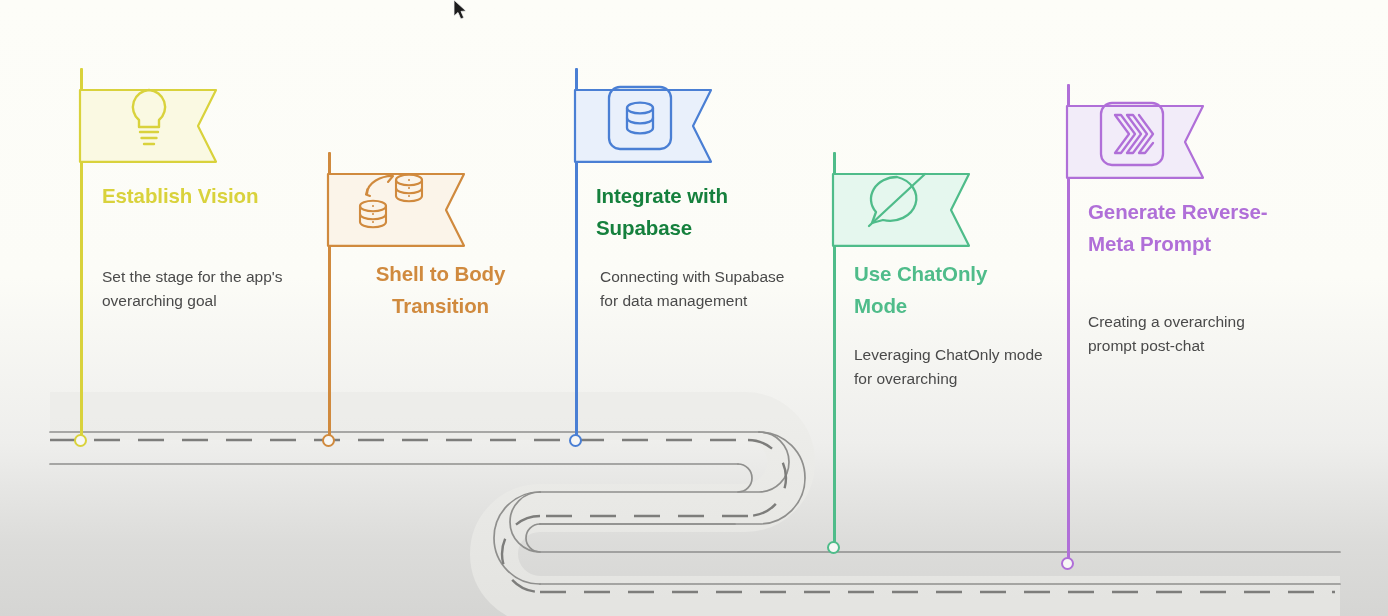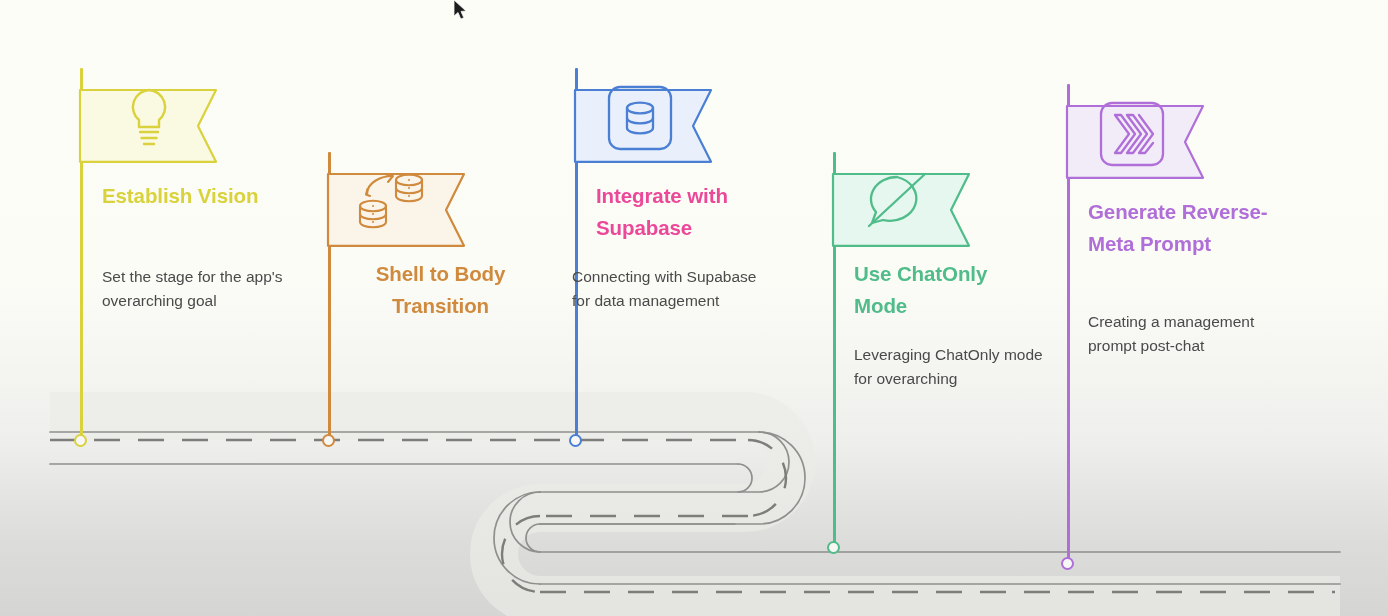--- a/index.html
+++ b/index.html
@@ -180,22 +180,22 @@
         <g fill="none" stroke="#4a7fd4" stroke-width="2.3" stroke-linecap="round" stroke-linejoin="round" transform="translate(36,19)">
           <rect x="0" y="0" width="62" height="62" rx="11"></rect>
           <g transform="translate(18,15)">
             <ellipse cx="13" cy="6" rx="13" ry="5.4"></ellipse>
             <path d="M0 6 V26 A13 5.4 0 0 0 26 26 V6"></path>
             <path d="M0 16 A13 5.4 0 0 0 26 16"></path>
           </g>
         </g>
       </svg>
     </div>
-    <div class="txt m-title" style="left:596px; top:180px; width:190px; color:#ec4899;">Integrate with Supabase</div>
-    <div class="txt m-desc" style="left:572px; top:265px; width:185px;">Connecting with Supabase for data management</div>
+    <div class="txt m-title" style="left:596px; top:180px; width:190px; color:#15803d;">Integrate with Supabase</div>
+    <div class="txt m-desc" style="left:600px; top:265px; width:185px;">Connecting with Supabase for data management</div>
   </div>
 
   <div class="milestone" style="left:12px; top:0; width:100%; height:100%;">
     <div class="pole" style="left:821px; top:152px; height:397px; background:#4fbc8a;"></div>
     <div class="node" style="left:815px; top:541px; border-color:#4fbc8a;"></div>
     <div class="flag" style="left:819px; top:152px;">
       <svg width="142" height="96" viewBox="0 0 142 96">
         <path d="M2 3 H138 L120 30 L138 57 H2 Z" transform="translate(0,18) scale(1,1.33)" fill="#e5f7ee" stroke="#4fbc8a" stroke-width="2.2" stroke-linejoin="round" vector-effect="non-scaling-stroke"></path>
         <g fill="none" stroke="#4fbc8a" stroke-width="2.3" stroke-linecap="round" stroke-linejoin="round" transform="translate(36,22)">
           <path d="M30 3 A26 22 0 1 1 16 46 L5 49 L9 38 A26 22 0 0 1 30 3 Z"></path>
@@ -215,20 +215,20 @@
         <path d="M2 3 H138 L120 30 L138 57 H2 Z" transform="translate(0,18) scale(1,1.33)" fill="#f2ecf9" stroke="#b06fd8" stroke-width="2.2" stroke-linejoin="round" vector-effect="non-scaling-stroke"></path>
         <g fill="none" stroke="#b06fd8" stroke-width="2.3" stroke-linecap="round" stroke-linejoin="round" transform="translate(36,19)">
           <rect x="0" y="0" width="62" height="62" rx="11"></rect>
           <path d="M14 12 L28 31 L14 50 L20 50 L34 31 L20 12 Z"></path>
           <path d="M26 12 L40 31 L26 50 L32 50 L46 31 L32 12 Z"></path>
           <path d="M38 12 L52 31 L38 50 L44 50 L52 40"></path>
         </g>
       </svg>
     </div>
     <div class="txt m-title" style="left:1088px; top:180px; width:195px; color:#b06fd8;">Generate Reverse-Meta Prompt</div>
-    <div class="txt m-desc" style="left:1088px; top:294px; width:195px;">Creating a management prompt post-chat</div>
+    <div class="txt m-desc" style="left:1088px; top:294px; width:195px;">Creating a overarching prompt post-chat</div>
   </div>
 
   <svg class="cursor" style="left:452px; top:0px;" width="18" height="22" viewBox="0 0 18 22">
     <path d="M2 0 L2 16 L6 12.5 L8.8 19 L11.8 17.7 L9 11.4 L14 11 Z" fill="#1d1d1d" stroke="#f2f2f2" stroke-width="0.8"></path>
   </svg>
 
 </div>
 
 </body></html>

